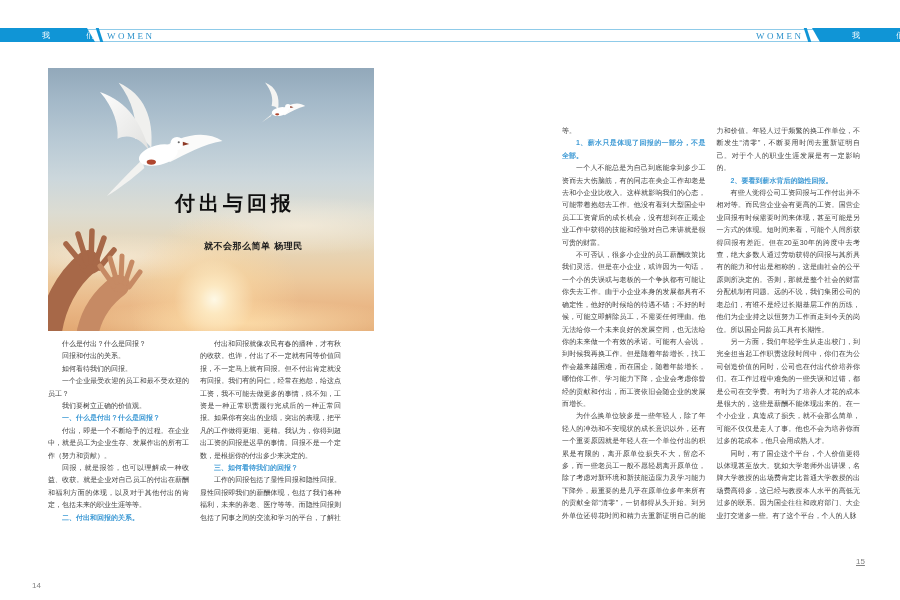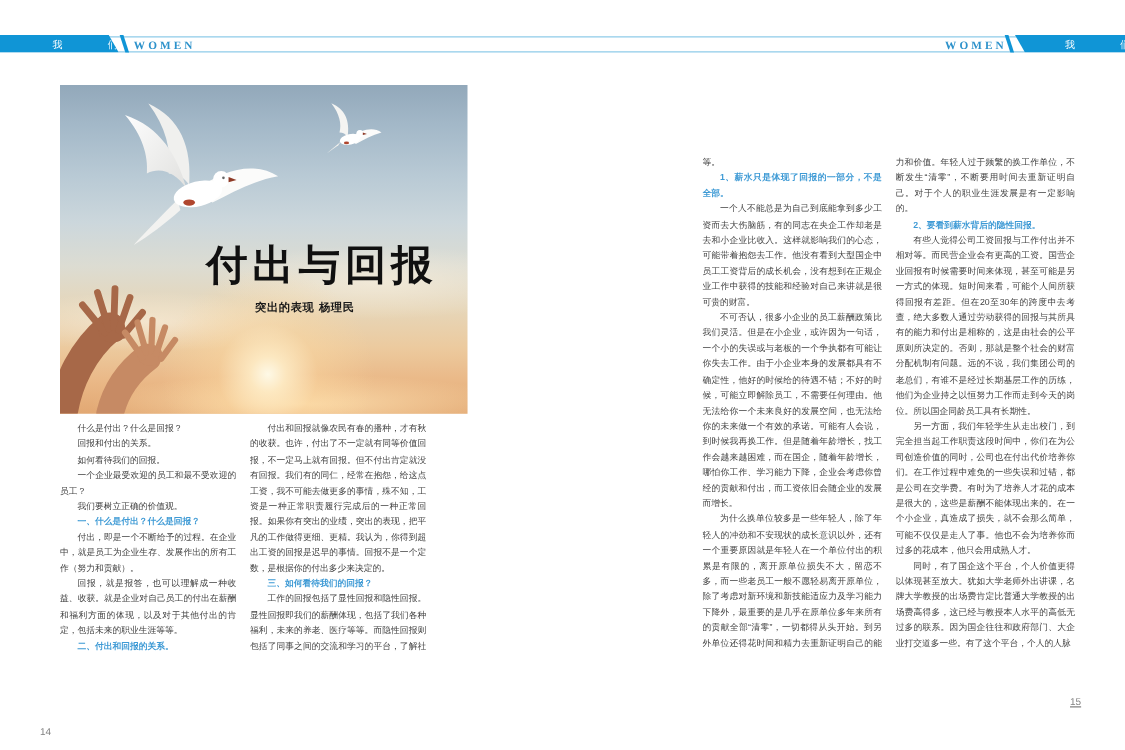--- a/index.html
+++ b/index.html
@@ -18,38 +18,38 @@
   }
   #hdr-bar-left{left:0;width:95px;padding-left:42px;
     clip-path:polygon(0 0,calc(100% - 8px) 0,100% 100%,0 100%);}
   #hdr-bar-right{left:812px;width:88px;padding-left:40px;
     clip-path:polygon(0 0,100% 0,100% 100%,8px 100%);}
   .hdr-slash{position:absolute;top:28px;width:2.5px;height:14px;background:#1095d6;}
   #hdr-slash-left{left:98px;transform:skewX(18deg);}
   #hdr-slash-right{left:806px;transform:skewX(18deg);}
   .hdr-women{
     position:absolute;top:30.5px;font-family:"Liberation Serif","DejaVu Serif",serif;
-    font-size:9px;letter-spacing:2.5px;color:#2d92cb;font-weight:bold;
+    font-size:9px;letter-spacing:2.5px;color:#2d92cb;font-weight:normal;
   }
   #hdr-women-left{left:107px;}
   #hdr-women-right{left:756px;}
   
   #hero{
     position:absolute;left:48px;top:68px;width:326px;height:263px;overflow:hidden;
     background:
       radial-gradient(circle at 51% 88%, rgba(255,252,235,0.95) 0%, rgba(255,238,200,0.85) 5%, rgba(252,216,160,0.45) 14%, rgba(250,210,150,0) 30%),
       radial-gradient(ellipse 60% 16% at 78% 60%, rgba(255,245,228,0.55), rgba(255,245,228,0) 70%),
       radial-gradient(ellipse 55% 13% at 22% 72%, rgba(255,248,235,0.5), rgba(255,248,235,0) 70%),
       radial-gradient(ellipse 70% 12% at 60% 97%, rgba(255,228,180,0.8), rgba(255,228,180,0) 75%),
       linear-gradient(180deg,#92a8ba 0%,#a3b8c8 12%,#b9cad5 28%,#ccd7dc 42%,#dcdcd2 55%,#e6d6b9 68%,#ecca9e 80%,#eab887 90%,#e2a873 100%);
   }
   #hero-title{
-    position:absolute;left:117px;top:122px;
+    position:absolute;left:127px;top:122px;
     font-family:"DejaVu Serif","Liberation Serif",serif;font-weight:bold;
-    font-size:33px;letter-spacing:4px;color:#101010;white-space:nowrap;
+    font-size:20px;letter-spacing:4px;color:#101010;white-space:nowrap;
   }
   #hero-byline{
     position:absolute;left:156px;top:172px;
     font-family:"DejaVu Serif","Liberation Serif",serif;font-weight:bold;
     font-size:9px;letter-spacing:0.5px;color:#1a1a1a;white-space:nowrap;
   }
   .hero-svg{position:absolute;}
   #dove-big{left:38px;top:12px;}
   #dove-small{left:204px;top:12px;}
   #hands{left:-4px;top:150px;}
@@ -134,21 +134,21 @@
     <g stroke="#c68a64" stroke-width="5" stroke-linecap="round">
       <path d="M70,68 L56,48"></path>
         <path d="M73,64 L66,40"></path>
         <path d="M77,63 L78,38"></path>
       <path d="M81,65 L88,44"></path>
         <path d="M85,69 L96,54"></path>
     </g>
   </svg>
 
   <div id="hero-title">付出与回报</div>
-  <div id="hero-byline">突出的表现  杨理民</div>
+  <div id="hero-byline">就不会那么简单  杨理民</div>
 </div>
 
 <div class="pagecols" id="left-text">
     <p class="blk-para">什么是付出？什么是回报？</p>
     <p class="blk-para">回报和付出的关系。</p>
     <p class="blk-para">如何看待我们的回报。</p>
     <p class="blk-para">一个企业最受欢迎的员工和最不受欢迎的员工？</p>
     <p class="blk-para">我们要树立正确的价值观。</p>
     <p class="blk-heading">一、什么是付出？什么是回报？</p>
     <p class="blk-para">付出，即是一个不断给予的过程。在企业中，就是员工为企业生存、发展作出的所有工作（努力和贡献）。</p>

